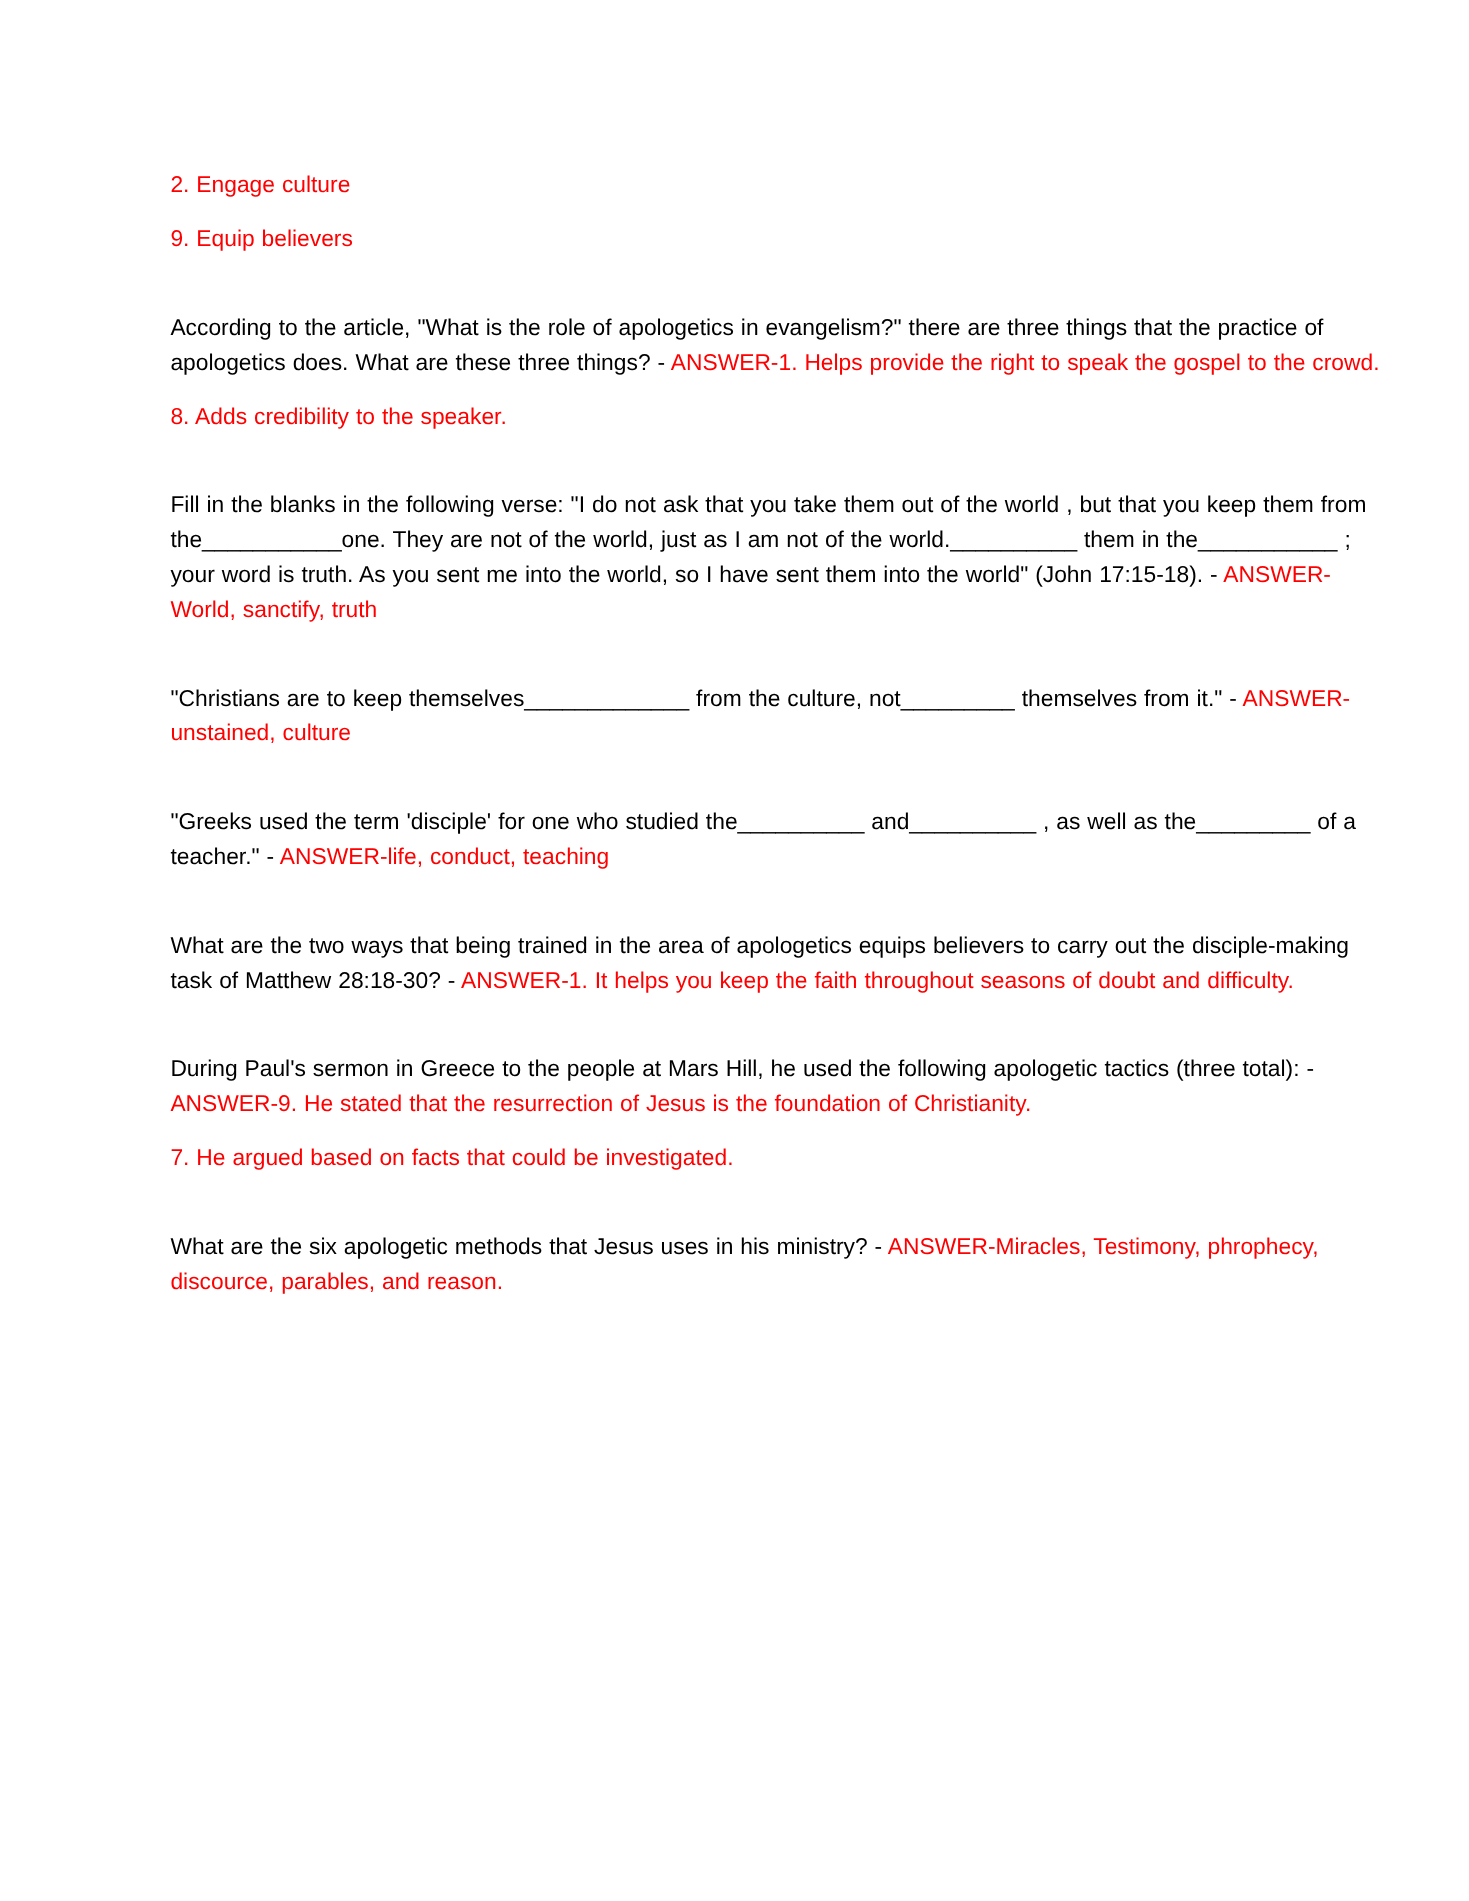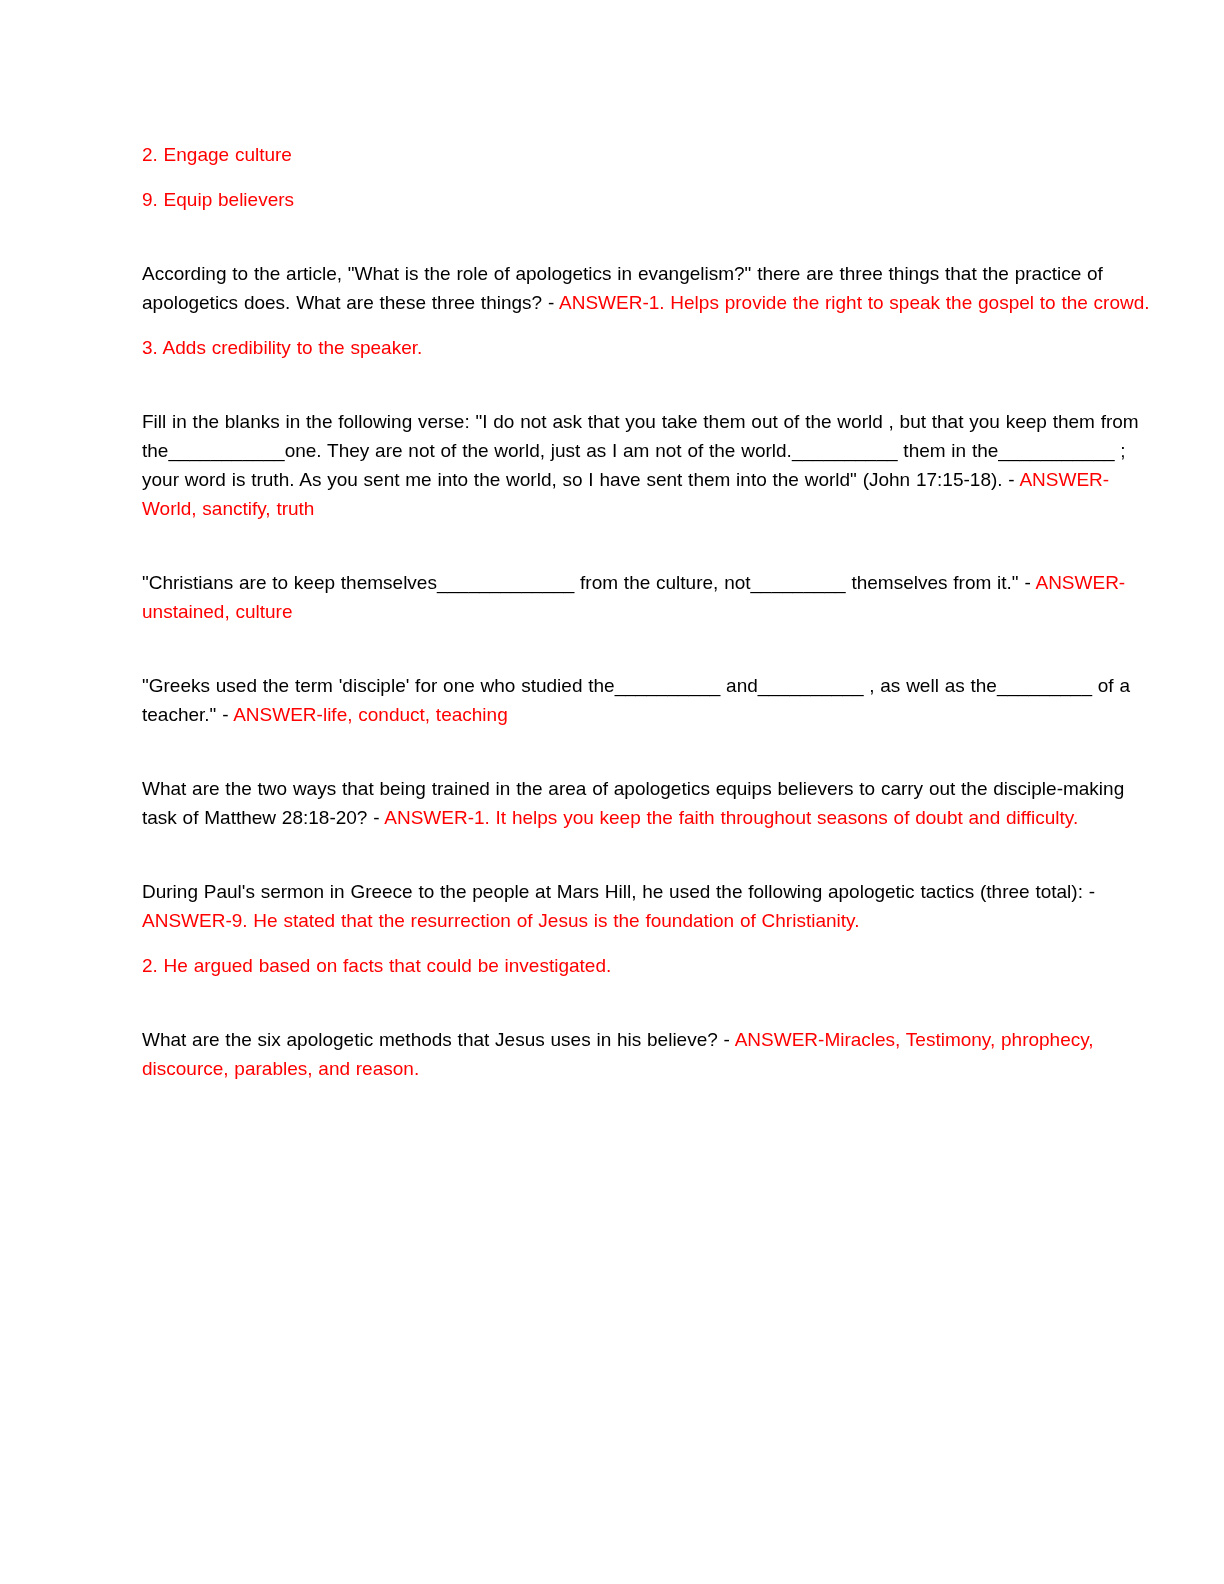--- a/index.html
+++ b/index.html
@@ -35,32 +35,32 @@
 <body>
 
 <div class="page">
 
   <p class="para"><span class="seg red">2. Engage culture</span></p>
 
   <p class="para"><span class="seg red">9. Equip believers</span></p>
 
   <p class="para gap"><span class="seg">According to the article, "What is the role of apologetics in evangelism?" there are three things that the practice of apologetics does. What are these three things? - </span><span class="seg red">ANSWER-1. Helps provide the right to speak the gospel to the crowd.</span></p>
 
-  <p class="para"><span class="seg red">3. Adds credibility to the speaker.</span></p>
+  <p class="para"><span class="seg red">8. Adds credibility to the speaker.</span></p>
 
 
   <p class="para gap"><span class="seg">Fill in the blanks in the following verse: "I do not ask that you take them out of the world , but that you keep them from the___________one. They are not of the world, just as I am not of the world.__________ them in the___________ ; your word is truth. As you sent me into the world, so I have sent them into the world" (John 17:15-18). - </span><span class="seg red">ANSWER-World, sanctify, truth</span></p>
 
   <p class="para gap"><span class="seg">"Christians are to keep themselves_____________ from the culture, not_________ themselves from it." - </span><span class="seg red">ANSWER-unstained, culture</span></p>
 
   <p class="para gap"><span class="seg">"Greeks used the term 'disciple' for one who studied the__________ and__________ , as well as the_________ of a teacher." - </span><span class="seg red">ANSWER-life, conduct, teaching</span></p>
 
-  <p class="para gap"><span class="seg">What are the two ways that being trained in the area of apologetics equips believers to carry out the disciple-making task of Matthew 28:18-20? - </span><span class="seg red">ANSWER-1. It helps you keep the faith throughout seasons of doubt and difficulty.</span></p>
+  <p class="para gap"><span class="seg">What are the two ways that being trained in the area of apologetics equips believers to carry out the disciple-making task of Matthew 28:18-30? - </span><span class="seg red">ANSWER-1. It helps you keep the faith throughout seasons of doubt and difficulty.</span></p>
 
 
   <p class="para gap"><span class="seg">During Paul's sermon in Greece to the people at Mars Hill, he used the following apologetic tactics (three total): - </span><span class="seg red">ANSWER-9. He stated that the resurrection of Jesus is the foundation of Christianity.</span></p>
 
-  <p class="para"><span class="seg red">2. He argued based on facts that could be investigated.</span></p>
+  <p class="para"><span class="seg red">7. He argued based on facts that could be investigated.</span></p>
 
 
-  <p class="para gap"><span class="seg">What are the six apologetic methods that Jesus uses in his believe? - </span><span class="seg red">ANSWER-Miracles, Testimony, phrophecy, discource, parables, and reason.</span></p>
+  <p class="para gap"><span class="seg">What are the six apologetic methods that Jesus uses in his ministry? - </span><span class="seg red">ANSWER-Miracles, Testimony, phrophecy, discource, parables, and reason.</span></p>
 
 </div>
 
 </body></html>

